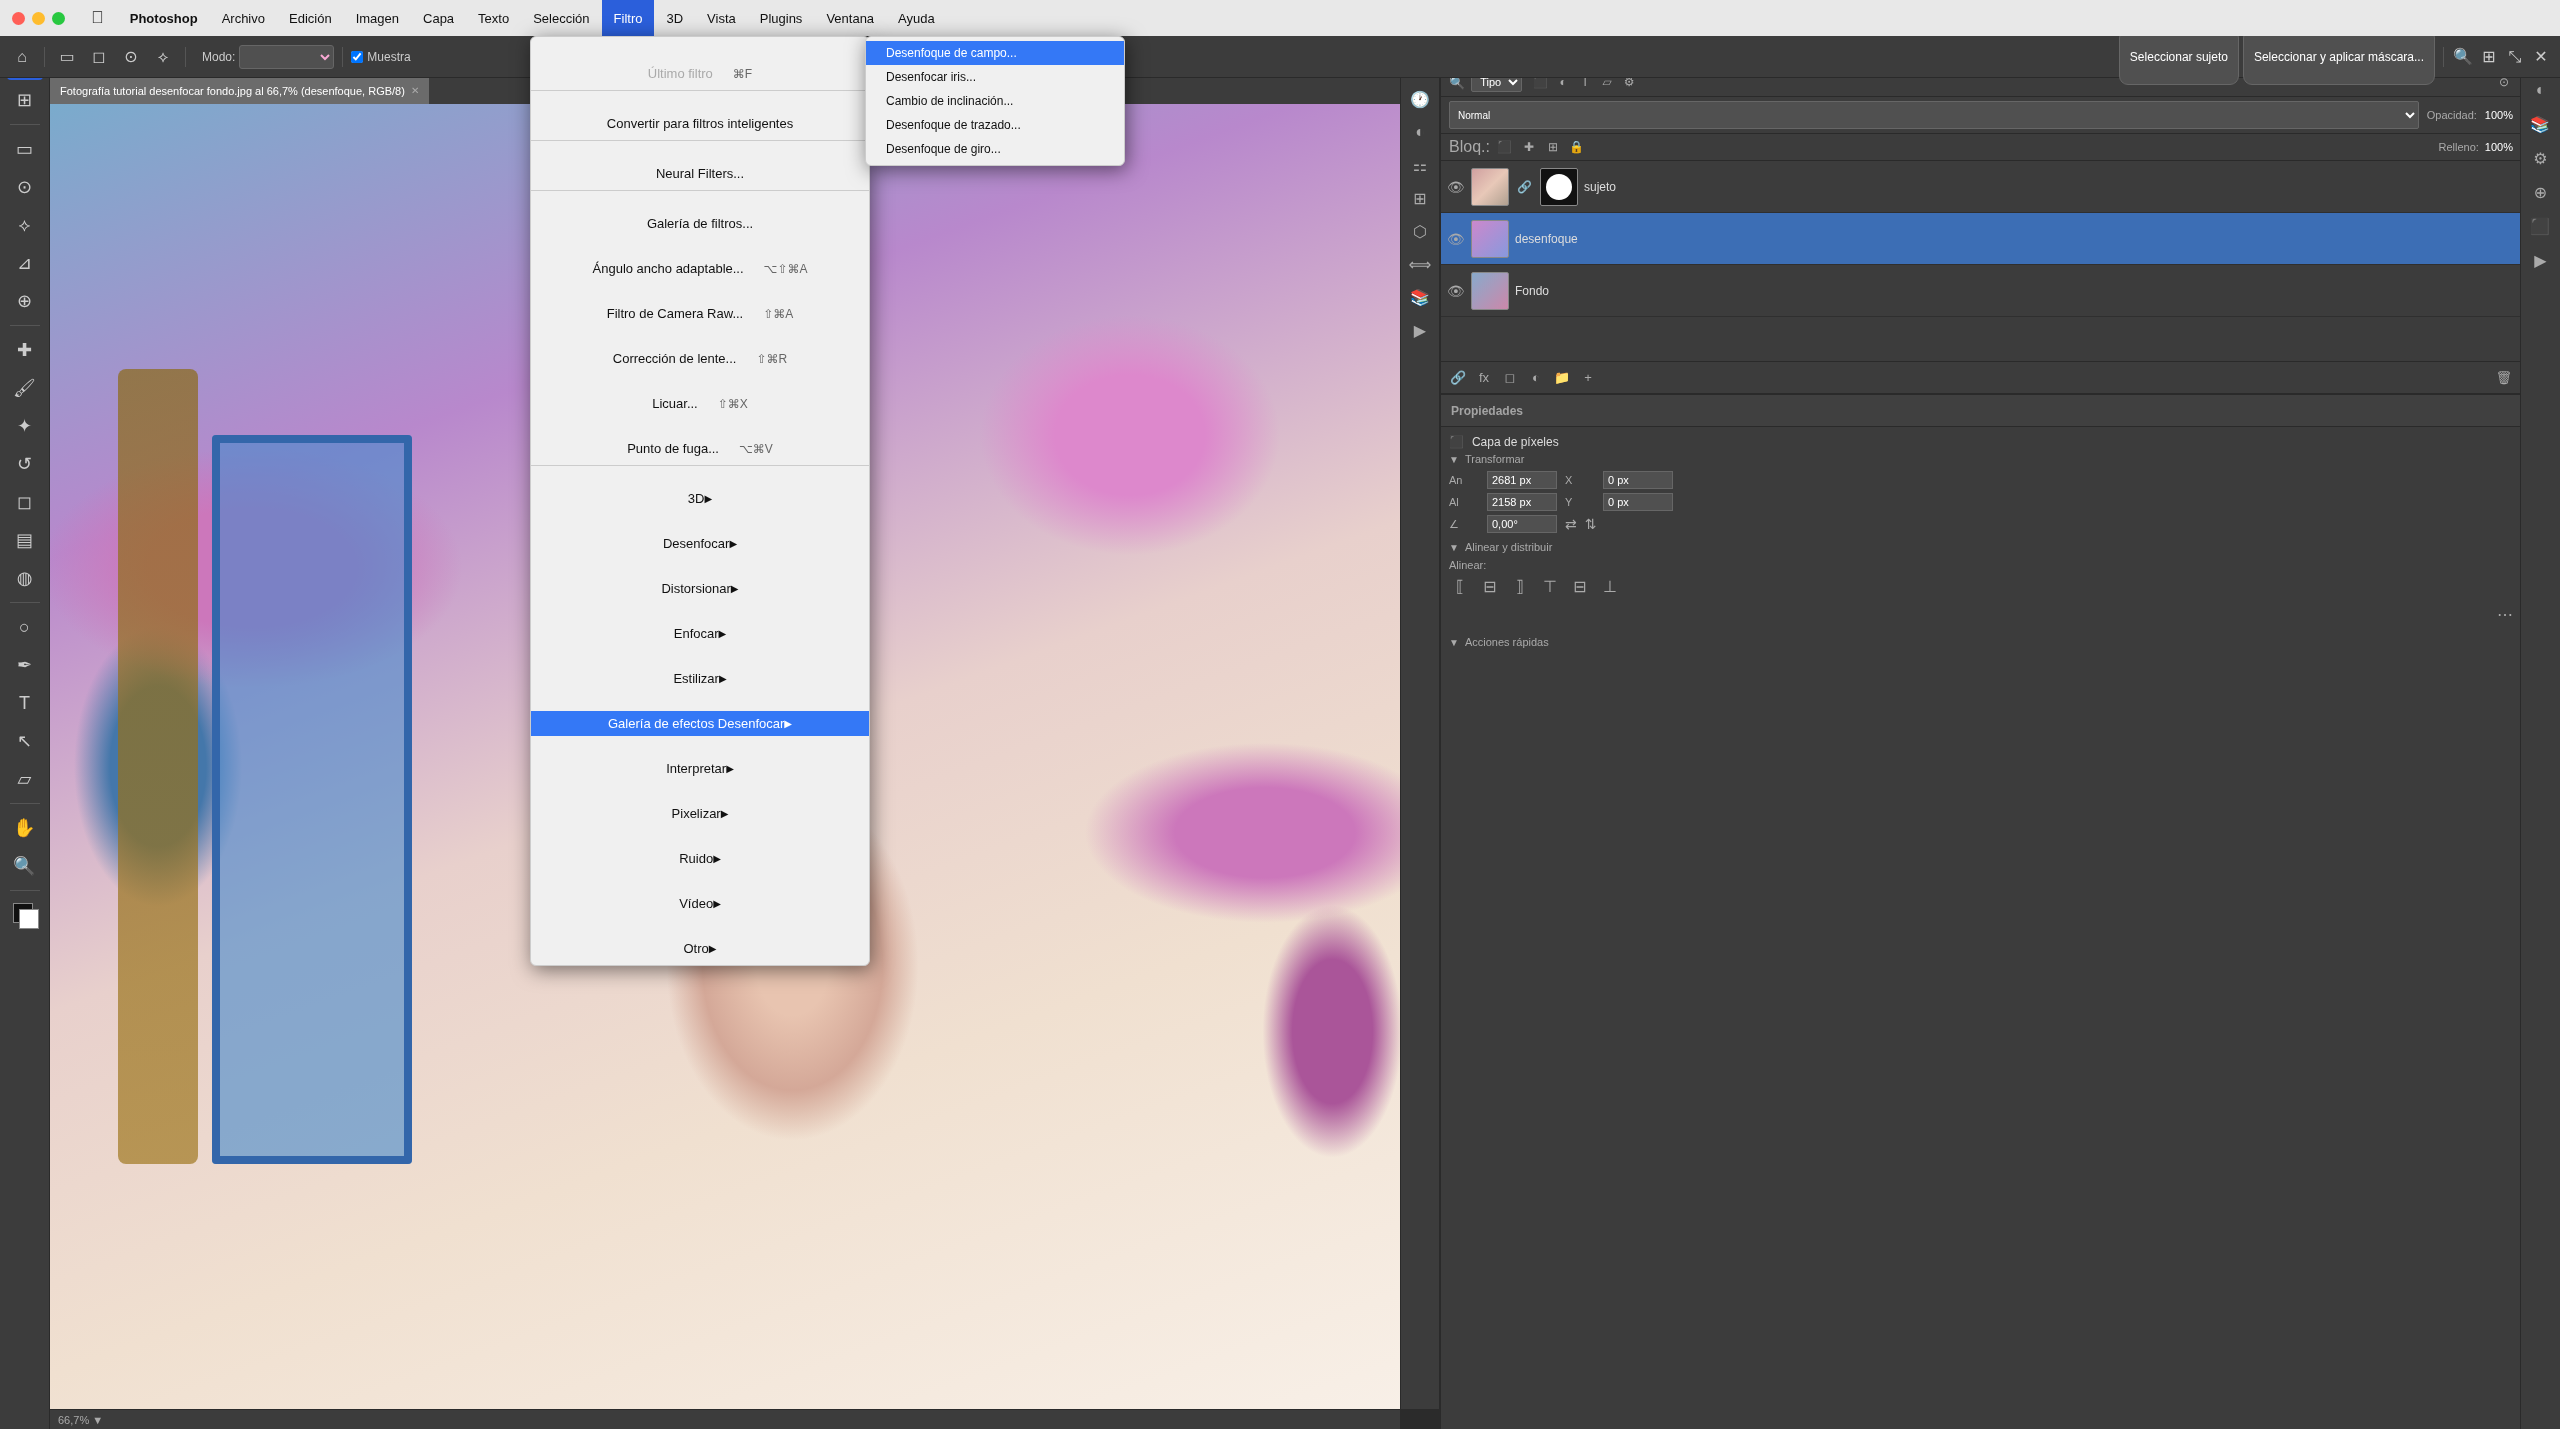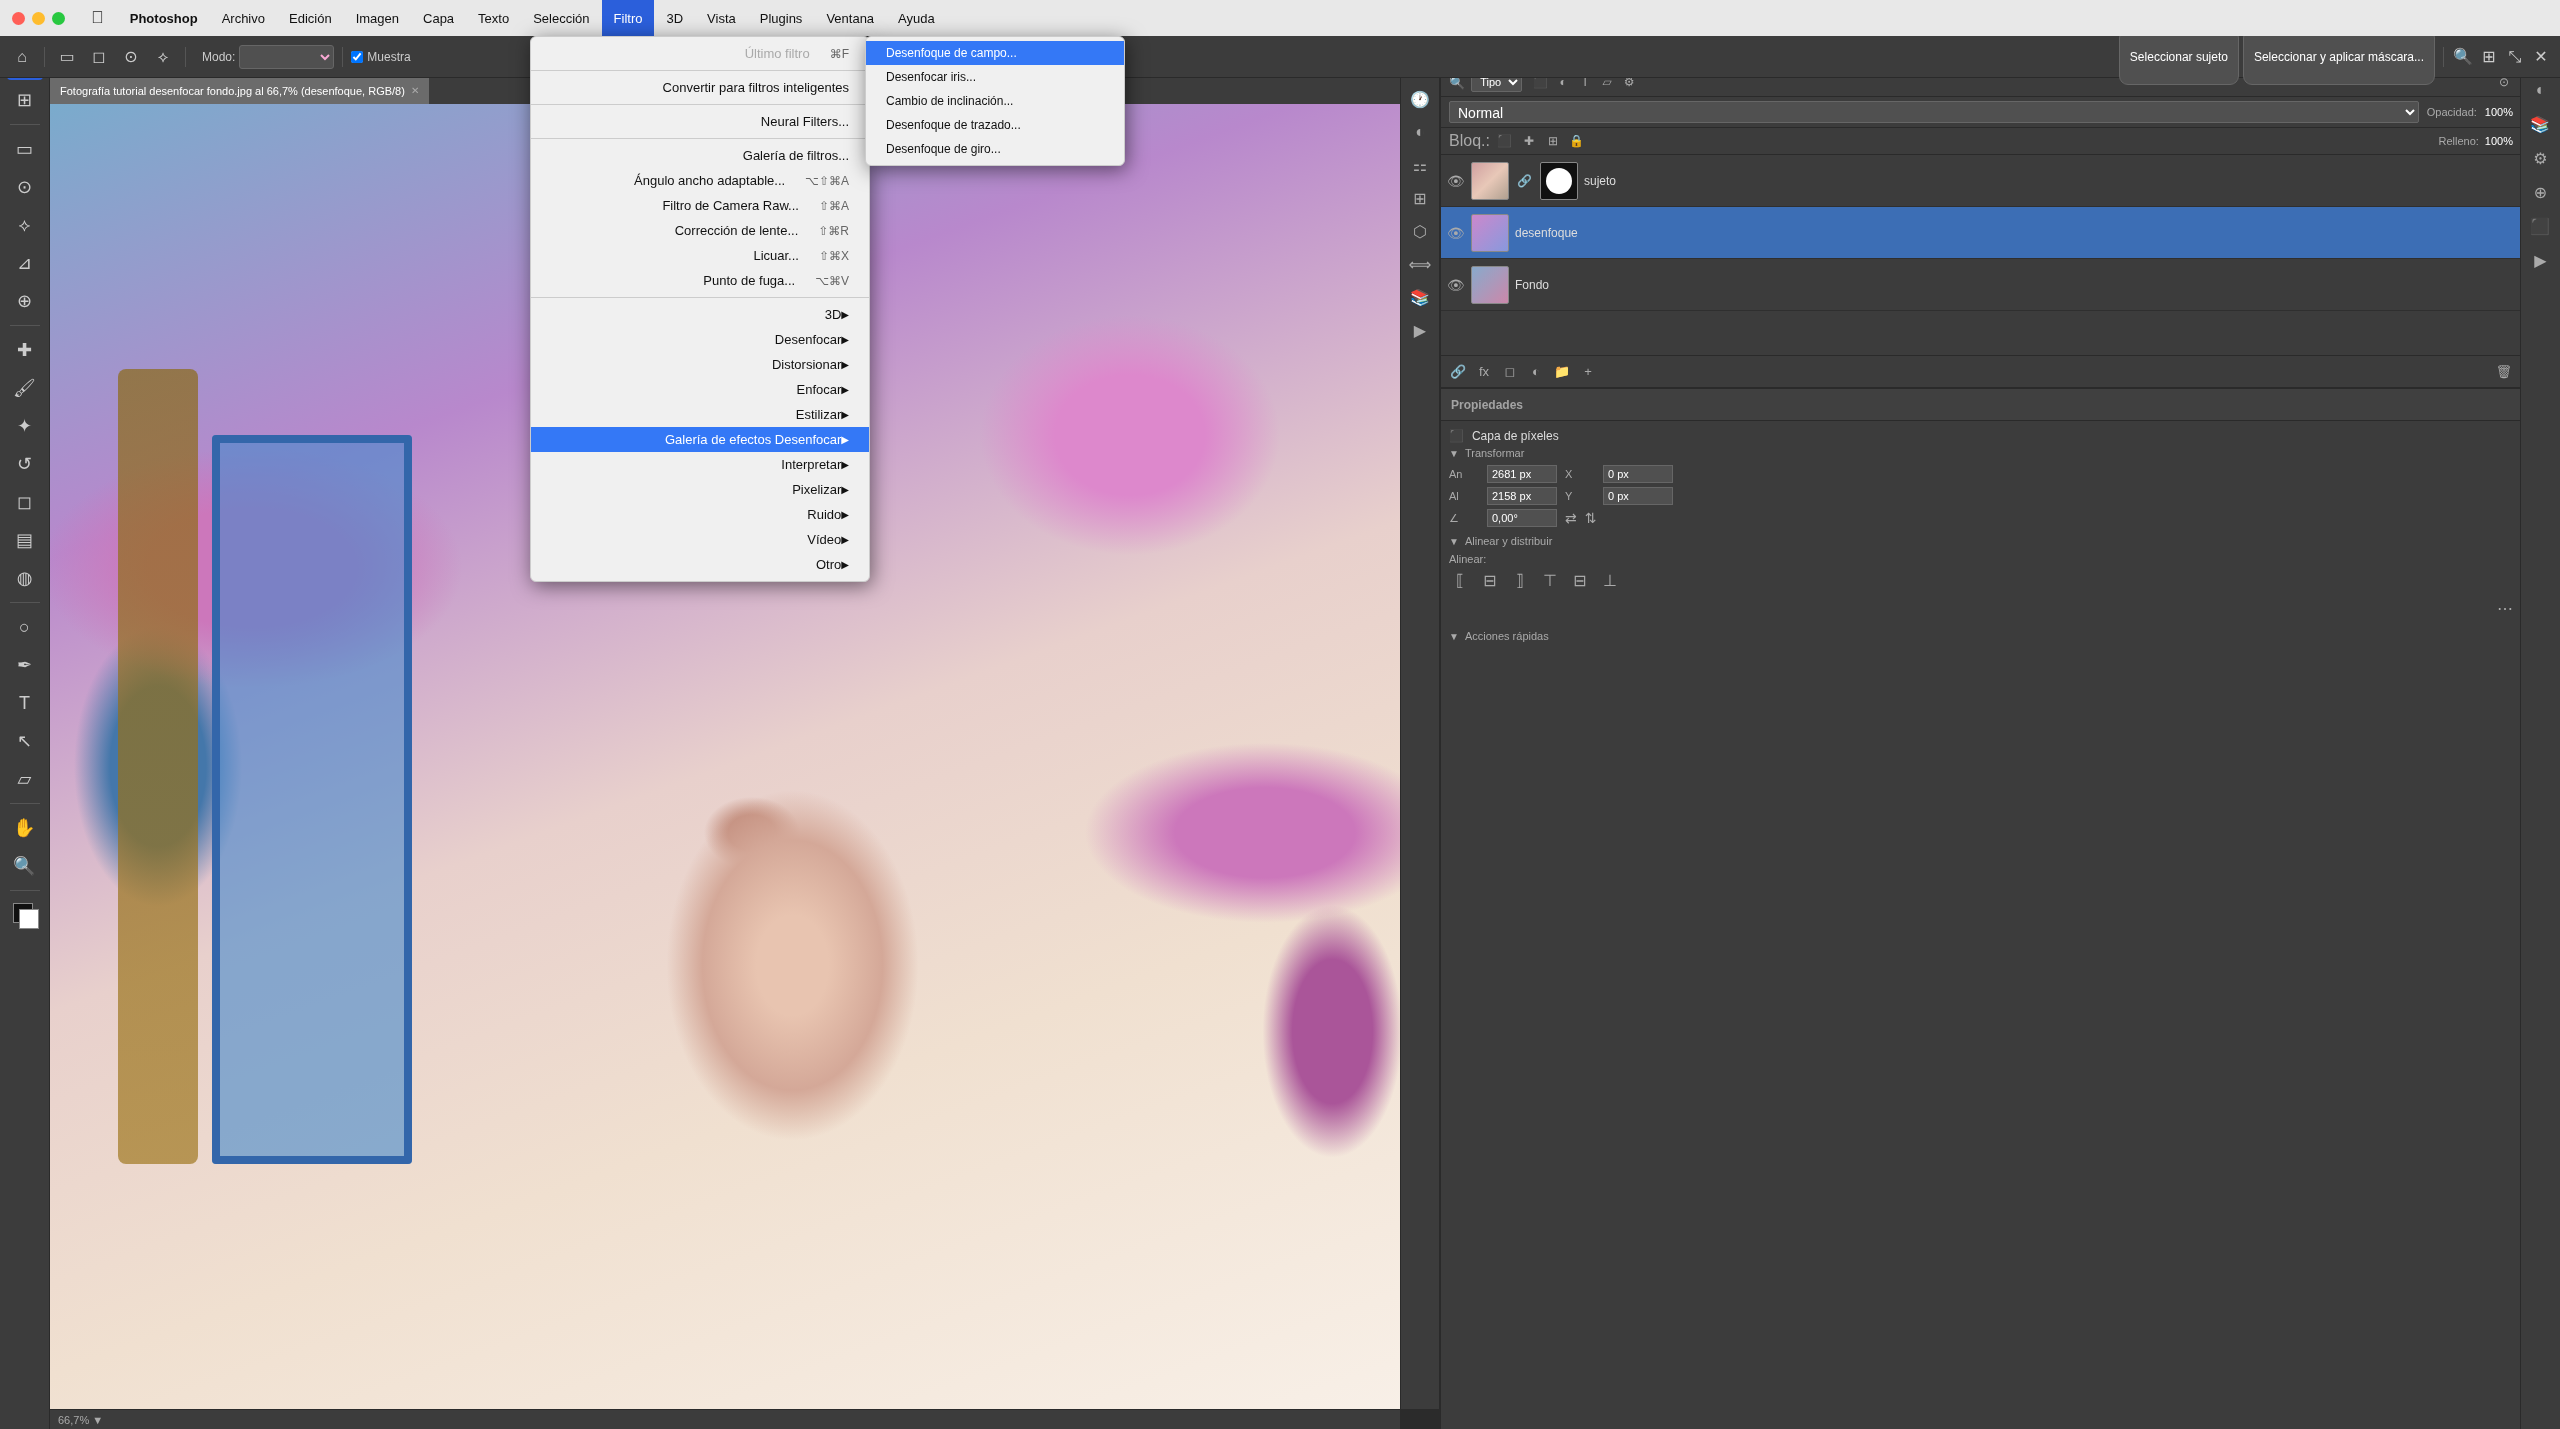--- a/index.html
+++ b/index.html
@@ -312,23 +312,23 @@
       padding: 4px 8px;
       gap: 8px;
       background: #3c3c3c;
       border-bottom: 1px solid #2a2a2a;
     }
     .blend-select {
       flex: 1;
       background: #505050;
       border: 1px solid #666;
       color: #fff;
-      font-size: 14px;
+      font-size: 10px;
       padding: 2px 4px;
-      height: 22px;
+      height: 28px;
       border-radius: 2px;
     }
     .opacity-label { font-size: 11px; color: #aaa; }
     .opacity-val { font-size: 11px; color: #fff; }
 
     
     #block-row {
       display: flex;
       align-items: center;
       padding: 4px 8px;
@@ -470,23 +470,24 @@
       z-index: 2000;
       padding: 4px 0;
       font-size: 13px;
       color: #222;
     }
     .fm-item {
       padding: 5px 20px 5px 20px;
       cursor: pointer;
       display: flex;
       align-items: center;
-      justify-content: flex-end;
+      justify-content: center;
       white-space: nowrap;
       color: #111;
+      margin-top: 20px;
     }
     .fm-item.disabled { color: #aaa; cursor: default; }
     .fm-item.highlighted { background: #3478f6; color: #fff; }
     .fm-shortcut { color: #666; font-size: 12px; margin-left: 20px; }
     .fm-arrow { font-size: 10px; }
     .fm-separator {
       height: 1px;
       background: #ccc;
       margin: 4px 0;
     }

